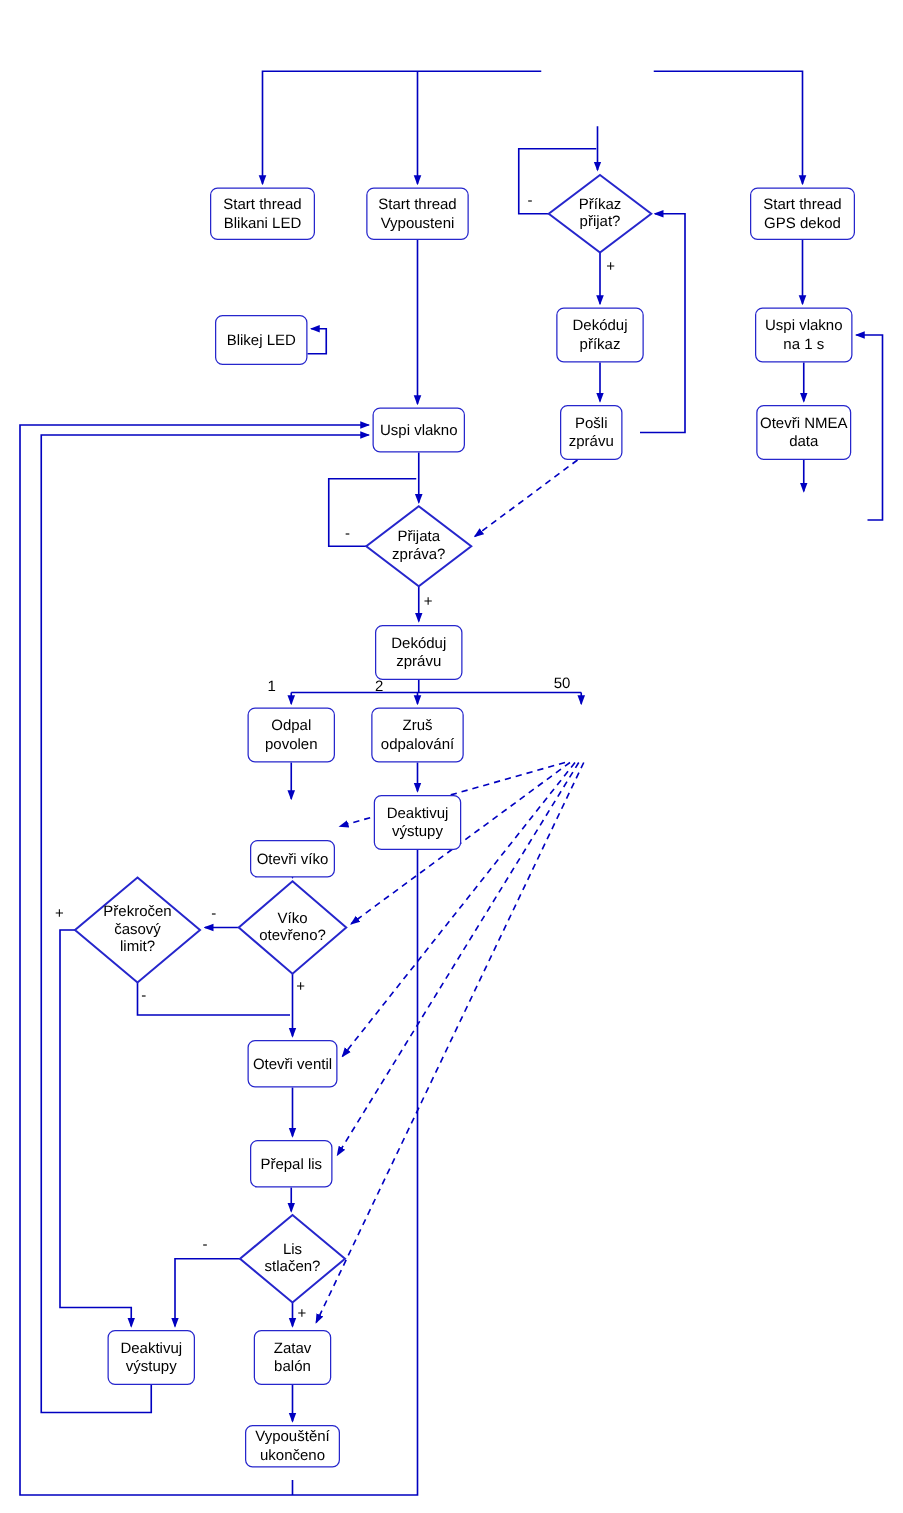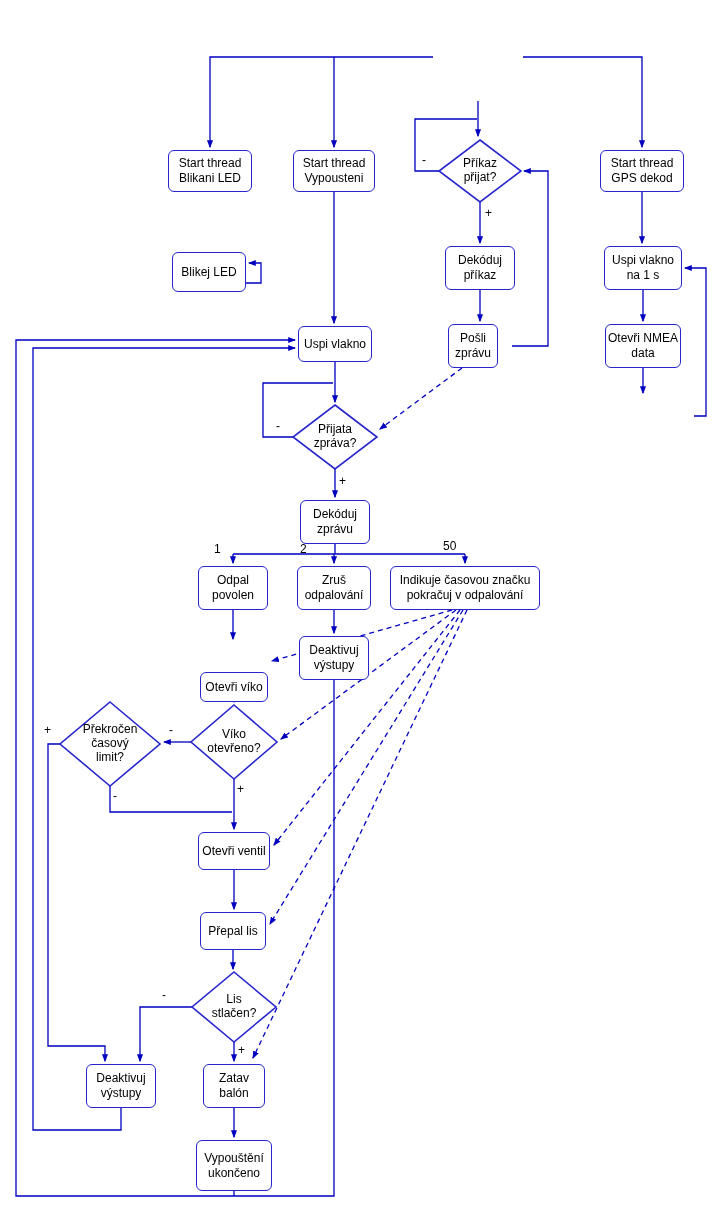--- a/index.html
+++ b/index.html
@@ -102,32 +102,30 @@
   <div class="node" style="left:448px;top:324px;width:50px;height:44px">Pošli
 zprávu</div>
   <div class="node" style="left:605px;top:324px;width:76px;height:44px">Otevři NMEA
 data</div>
   <div class="node" style="left:300px;top:500px;width:70px;height:44px">Dekóduj
 zprávu</div>
   <div class="node" style="left:198px;top:566px;width:70px;height:44px">Odpal
 povolen</div>
   <div class="node" style="left:297px;top:566px;width:74px;height:44px">Zruš
 odpalování</div>
-  <div class="node" style="left:390px;top:566px;width:150px;height:44px">Indikuje časovou značku
-pokračuj v odpalování</div>
   <div class="node" style="left:200px;top:672px;width:68px;height:30px">Otevři víko</div>
   <div class="node" style="left:299px;top:636px;width:70px;height:44px">Deaktivuj
 výstupy</div>
   <div class="node" style="left:198px;top:832px;width:72px;height:38px">Otevři ventil</div>
   <div class="node" style="left:200px;top:912px;width:66px;height:38px">Přepal lis</div>
   <div class="node" style="left:203px;top:1064px;width:62px;height:44px">Zatav
 balón</div>
   <div class="node" style="left:86px;top:1064px;width:70px;height:44px">Deaktivuj
 výstupy</div>
-  <div class="node" style="left:196px;top:1140px;width:76px;height:51px">Vypouštění
+  <div class="node" style="left:196px;top:1140px;width:76px;height:34px">Vypouštění
 ukončeno</div>
 
   <div class="dlabel" style="left:445px;top:156px;width:70px;height:30px">Příkaz
 přijat?</div>
   <div class="dlabel" style="left:300px;top:422px;width:70px;height:30px">Přijata
 zpráva?</div>
   <div class="dlabel" style="left:196px;top:727px;width:76px;height:30px">Víko
 otevřeno?</div>
   <div class="dlabel" style="left:72px;top:722px;width:76px;height:44px">Překročen
 časový

